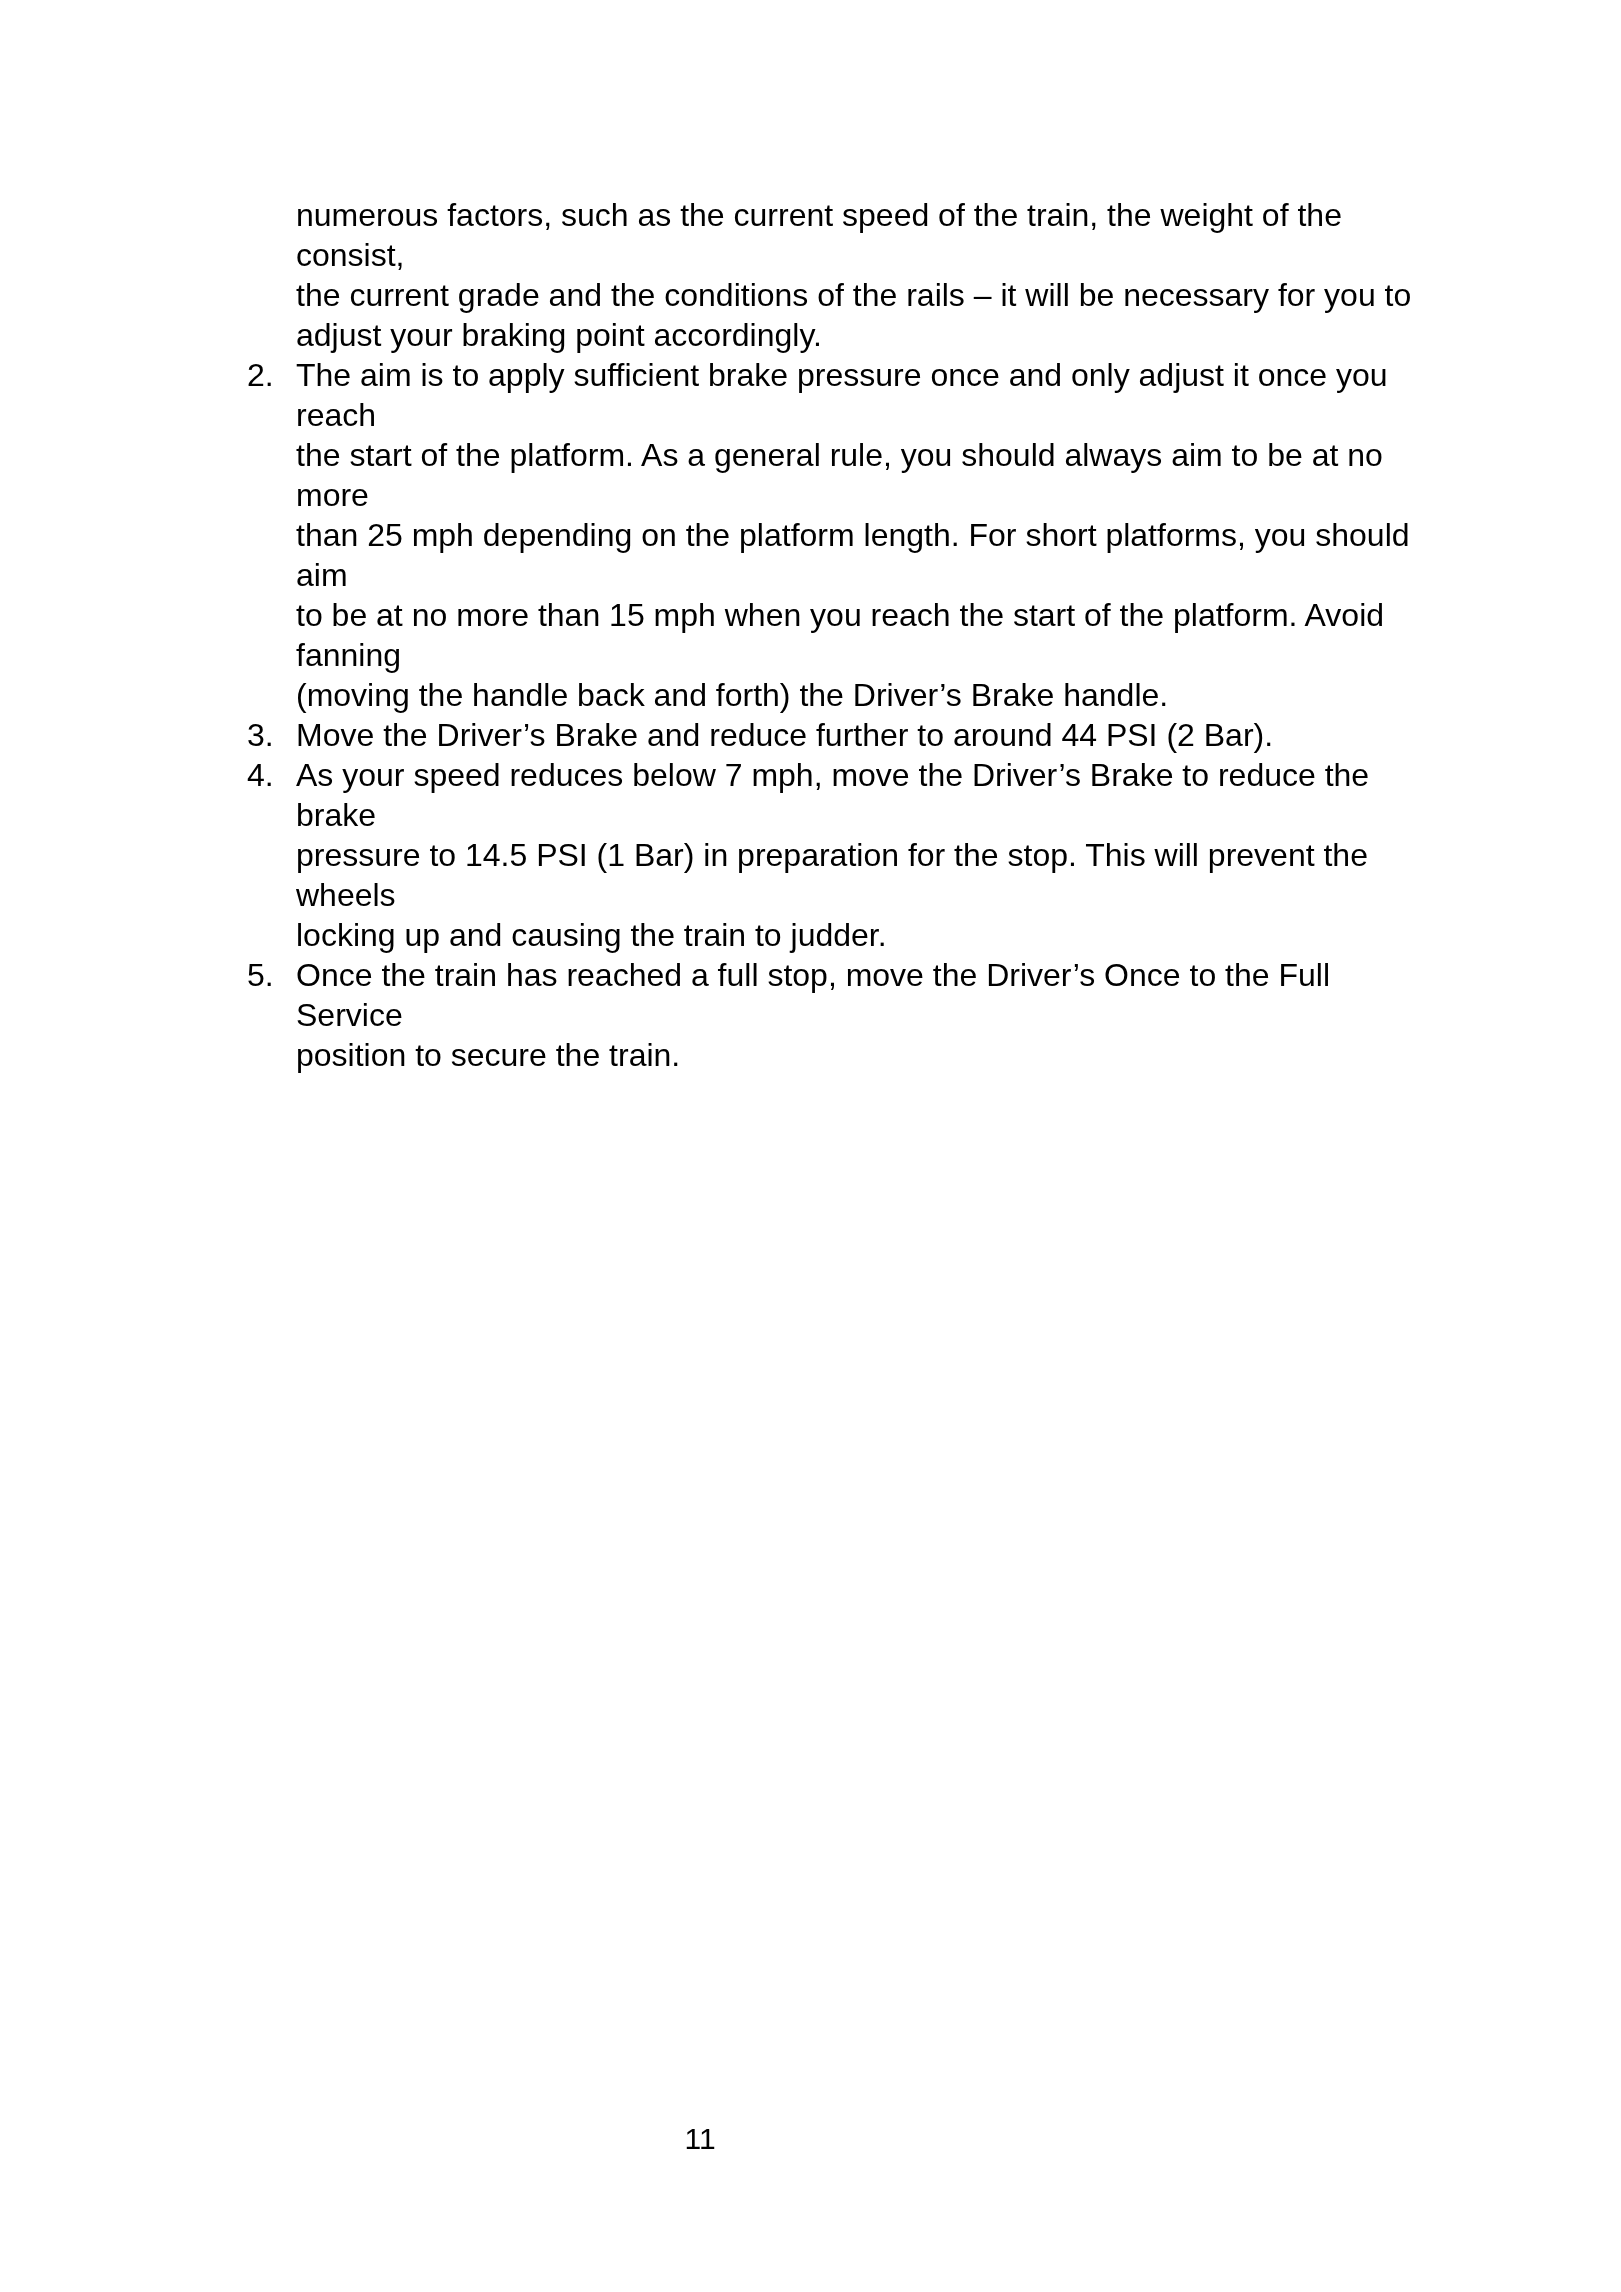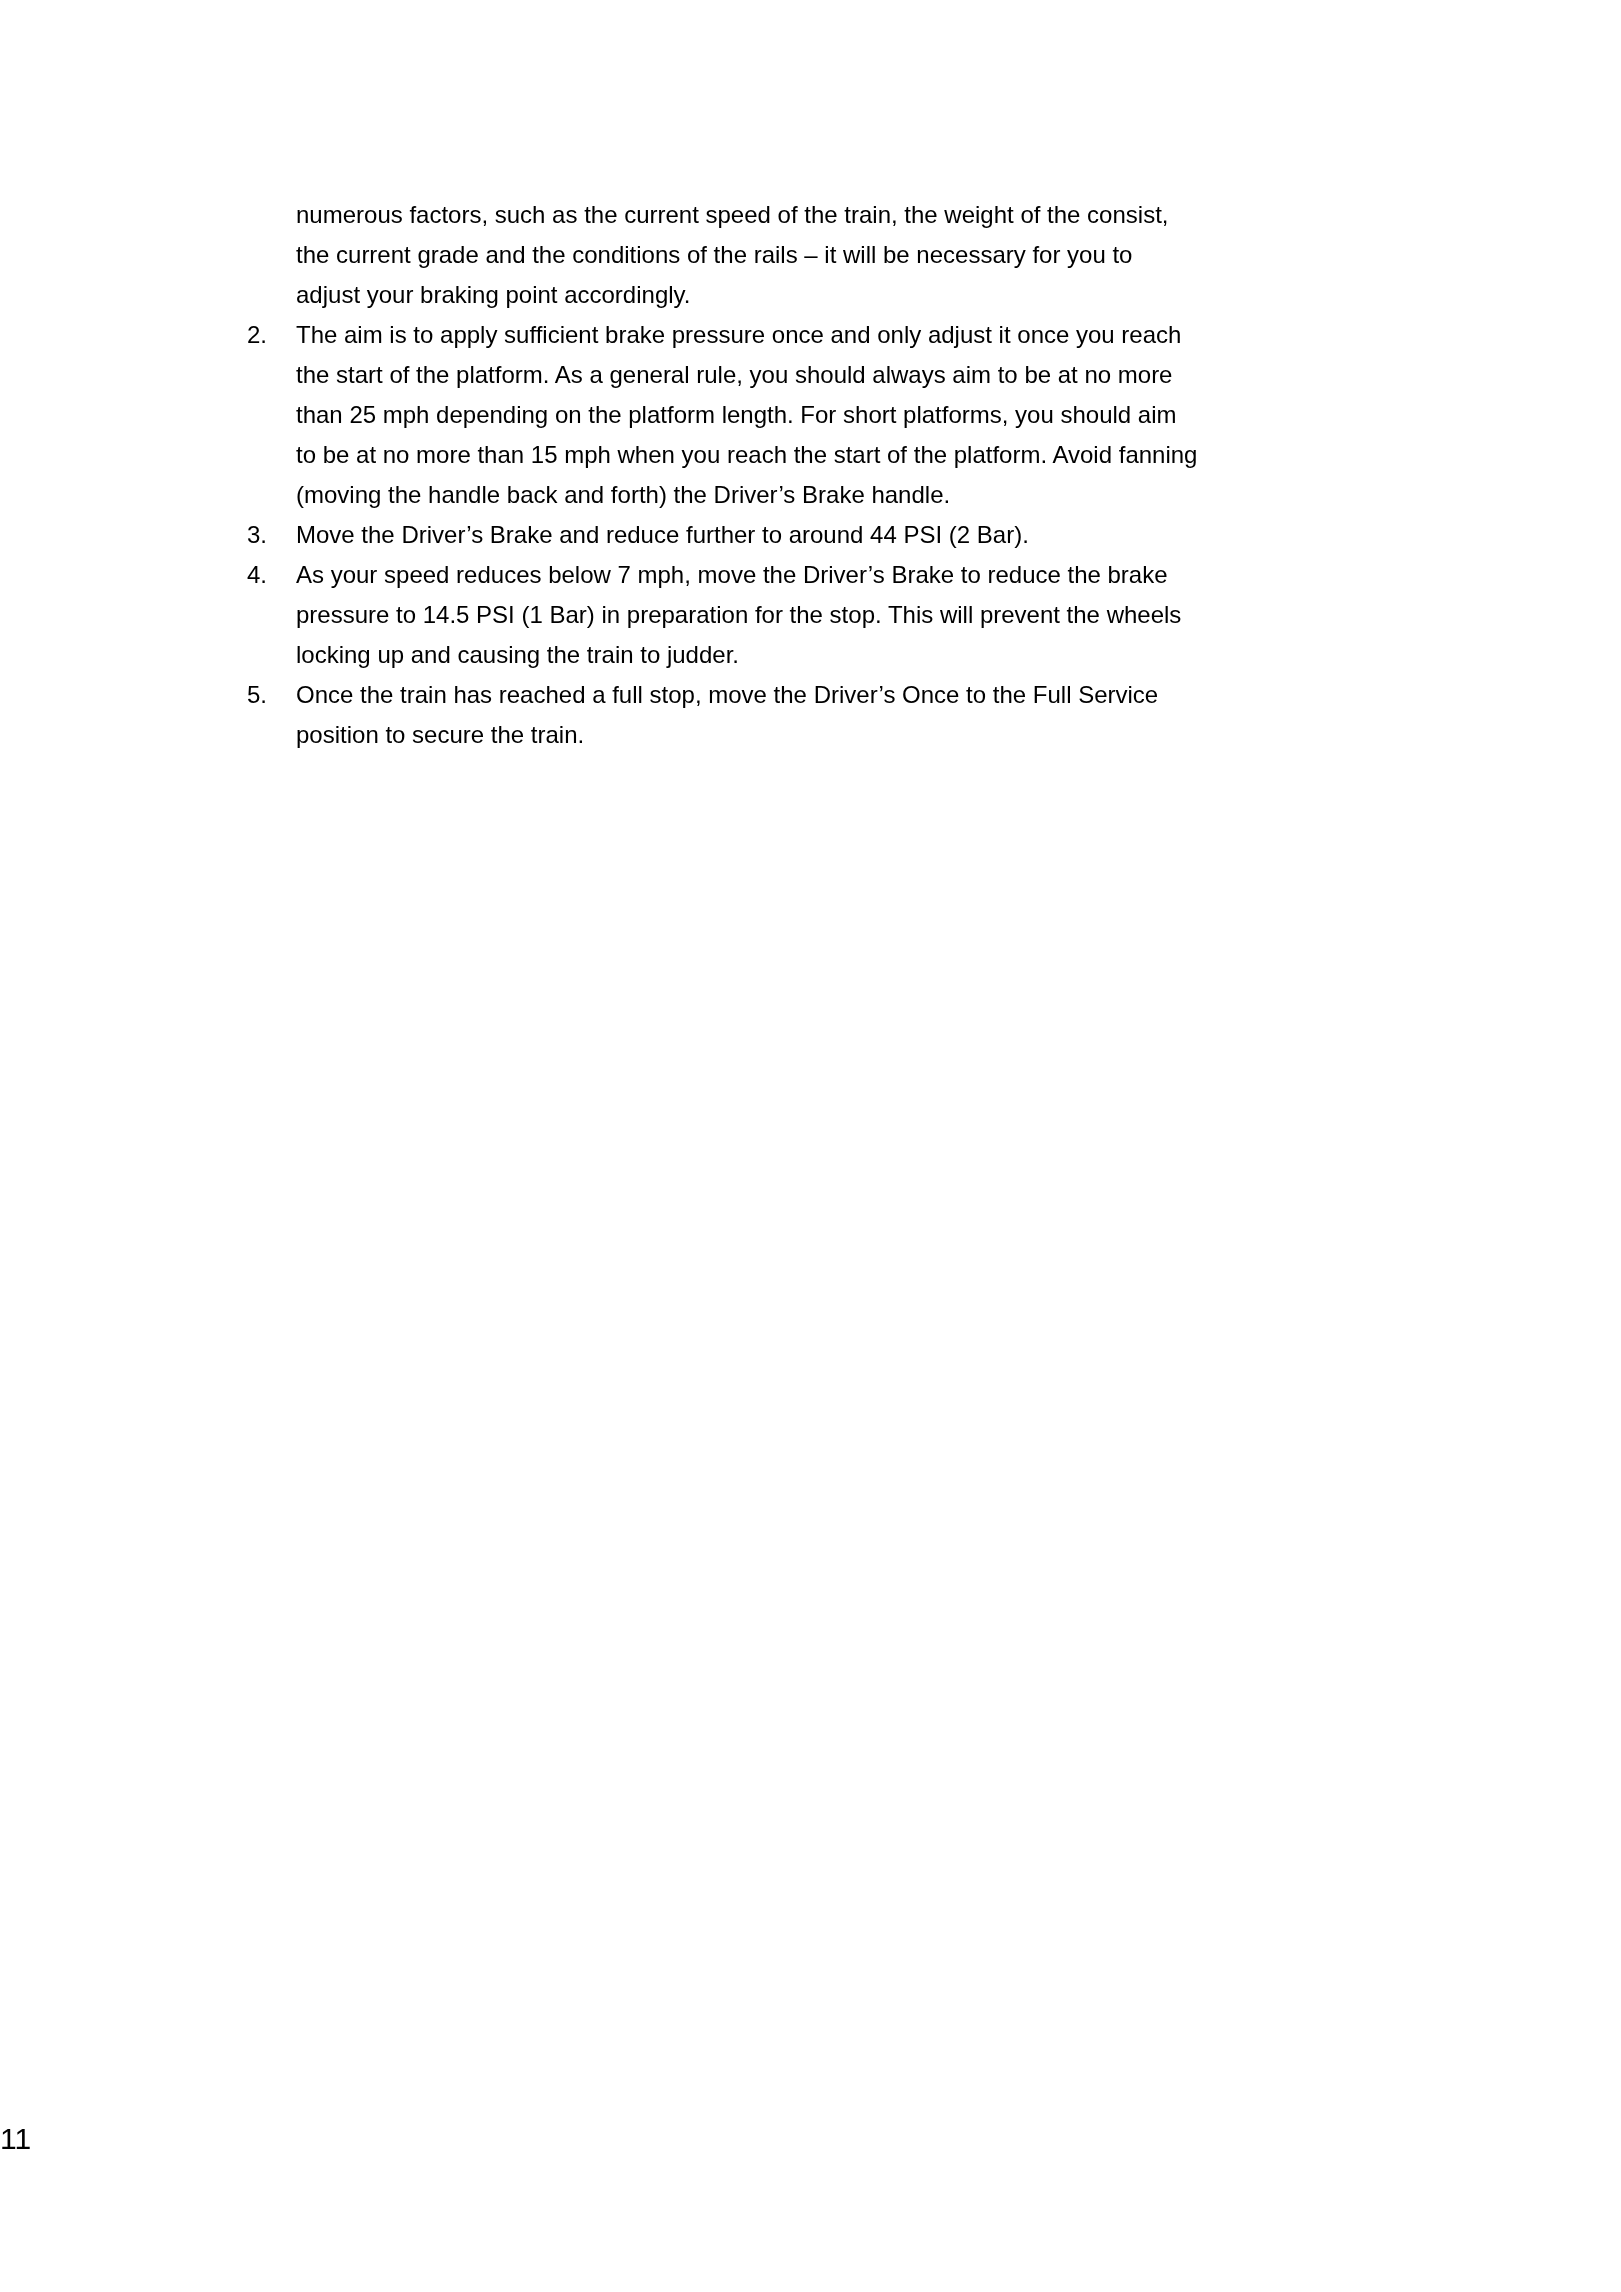--- a/index.html
+++ b/index.html
@@ -14,42 +14,42 @@
     background: #ffffff;
     overflow: hidden;
     font-family: "Liberation Sans", sans-serif;
     color: #000000;
   }
   .list {
     position: absolute;
     left: 247px;
     top: 195px;
     width: 1186px;
-    font-size: 24px;
+    font-size: 32px;
     line-height: 40px;
   }
   .list-item {
     display: flex;
     align-items: flex-start;
   }
   .list-item .num {
     flex: 0 0 49px;
     width: 49px;
   }
   .list-item .txt {
     flex: 0 0 1129px;
     width: 1129px;
     white-space: pre-line;
   }
   .page-number {
     position: absolute;
     left: 0;
     top: 2119px;
     width: 1400px;
-    text-align: left;
+    text-align: center;
     font-size: 30px;
     line-height: 40px;
   }
 </style>
 </head>
 <body>
 
 <div class="page">
 
   <div class="list">

